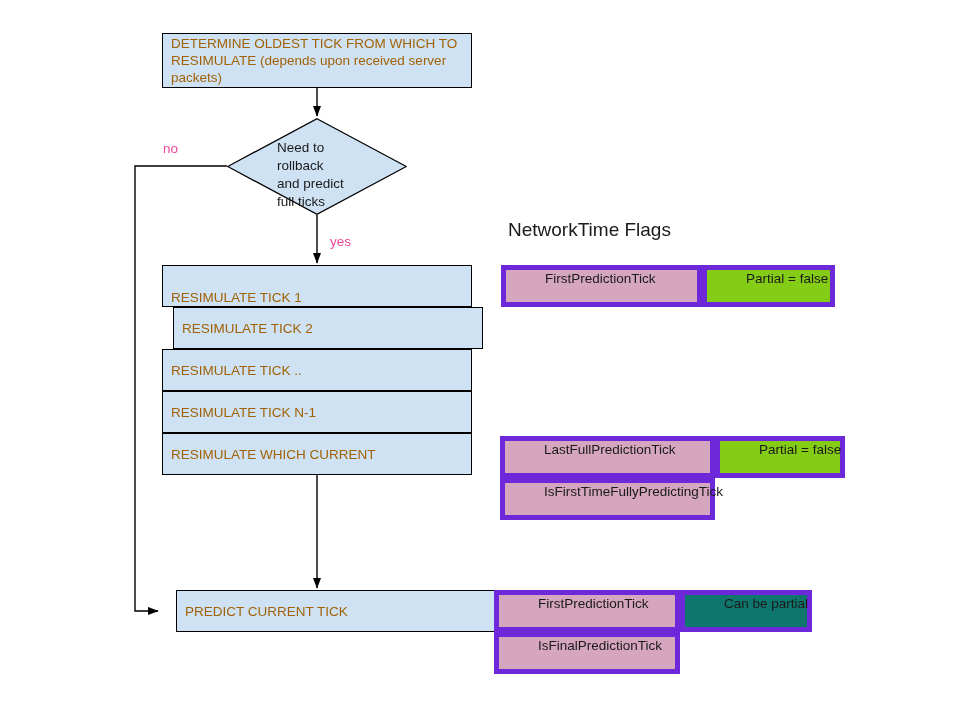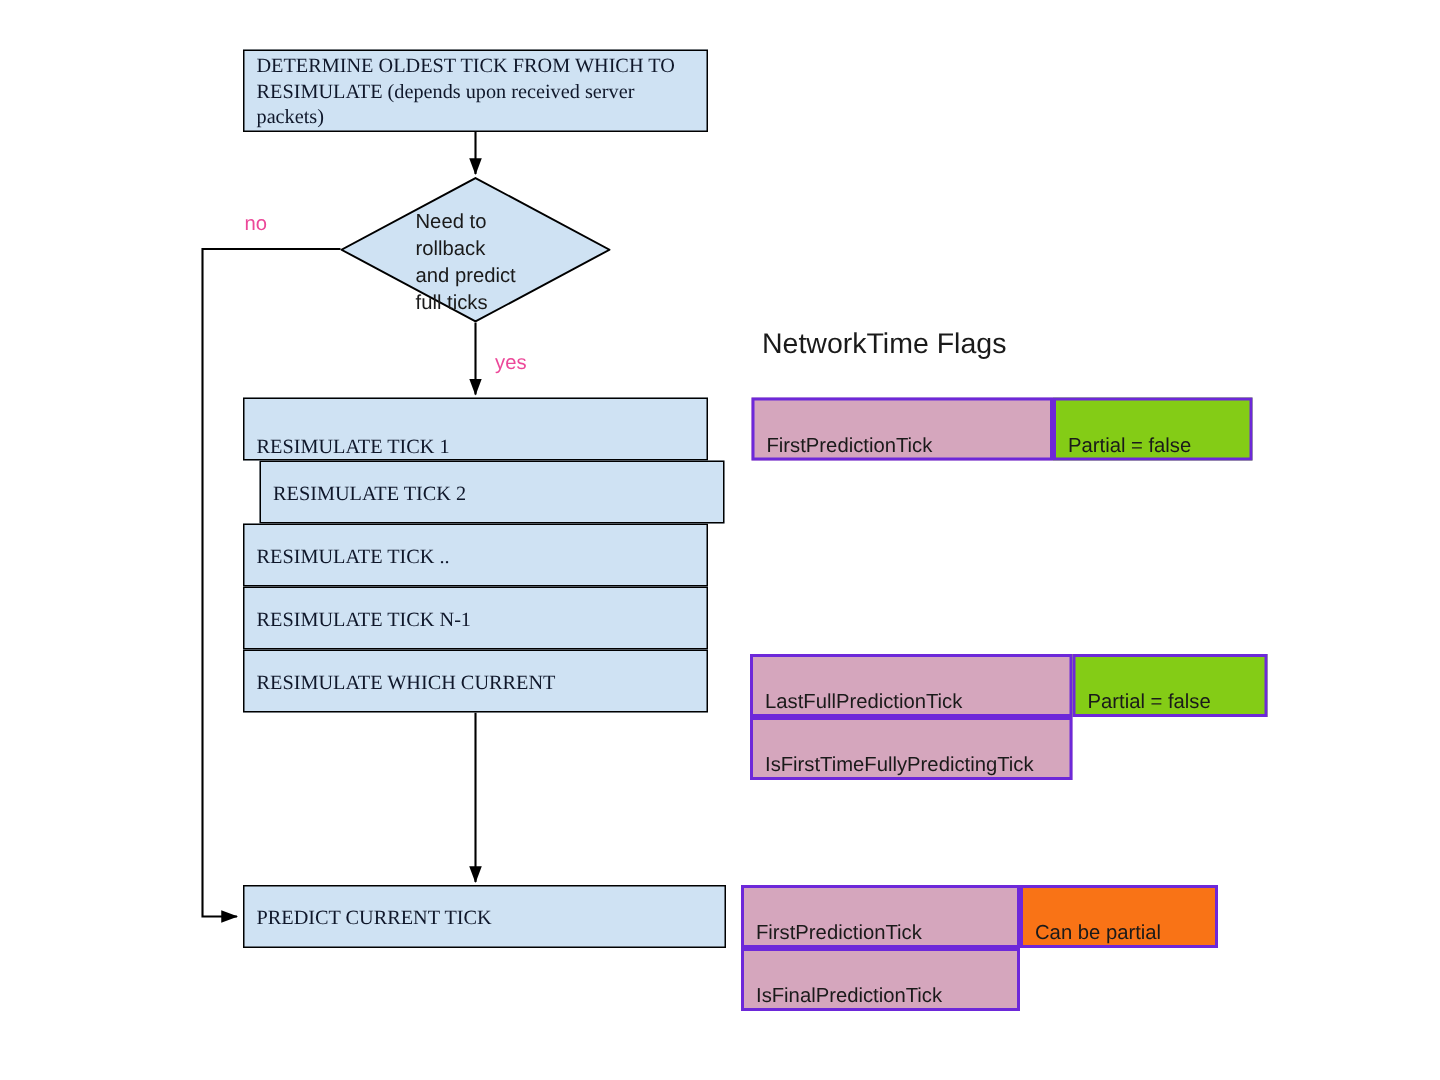--- a/index.html
+++ b/index.html
@@ -24,23 +24,22 @@
     border: 1px solid #000000;
     display: flex;
     align-items: center;
   }
   .node .txt {
     display: block;
     width: 100%;
     padding: 0 8px;
     font-size: 13.5px;
     line-height: 17px;
-    color: #0f172a;
+    color: #a16207;
     white-space: pre-wrap;
-    font-family: Liberation Serif, serif;
   }
   .proc {
     background: #cfe2f3;
   }
   .proc.top .txt {
     font-size: 13.5px;
   }
   .diamond-wrap {
     position: absolute;
   }
@@ -66,36 +65,37 @@
   .flags-title {
     position: absolute;
     font-size: 19px;
     line-height: 24px;
     color: #1a1a1a;
     white-space: pre;
   }
   .flagbox {
     position: absolute;
     box-sizing: border-box;
-    border: 2px solid #6d28d9;
+    border: 5px solid #6d28d9;
     display: flex;
-    align-items: flex-end;
+    align-items: flex-start;
+    padding-left: 31px;
   }
   .flagbox .txt {
     display: block;
     width: 100%;
     padding: 0 8px;
     font-size: 13.5px;
     line-height: 17px;
     color: #1a1a1a;
     white-space: pre;
   }
   .pink  { background: #d5a6bd; }
   .yellow{ background: #84cc16; }
-  .green { background: #f97316; }
+  .green { background: #0f766e; }
   svg.connectors {
     position: absolute;
     left: 0;
     top: 0;
     width: 960px;
     height: 720px;
     pointer-events: none;
   }
 </style>
 </head>
@@ -146,21 +146,21 @@
   <div class="node proc" style="left:162px; top:349px; width:310px; height:42px;">
     <span class="txt">RESIMULATE TICK ..</span>
   </div>
   <div class="node proc" style="left:162px; top:391px; width:310px; height:42px;">
     <span class="txt">RESIMULATE TICK N-1</span>
   </div>
   <div class="node proc" style="left:162px; top:433px; width:310px; height:42px;">
     <span class="txt">RESIMULATE WHICH CURRENT</span>
   </div>
 
-  <div class="node proc" style="left:162px; top:590px; width:322px; height:42px;">
+  <div class="node proc" style="left:176px; top:590px; width:322px; height:42px;">
     <span class="txt">PREDICT CURRENT TICK</span>
   </div>
 
   <span class="flags-title" style="left:508px; top:218px;">NetworkTime Flags</span>
 
   <div class="flagbox pink" style="left:501px; top:265px; width:201px; height:42px;">
     <span class="txt">FirstPredictionTick</span>
   </div>
   <div class="flagbox yellow" style="left:702px; top:265px; width:133px; height:42px;">
     <span class="txt">Partial = false</span>

